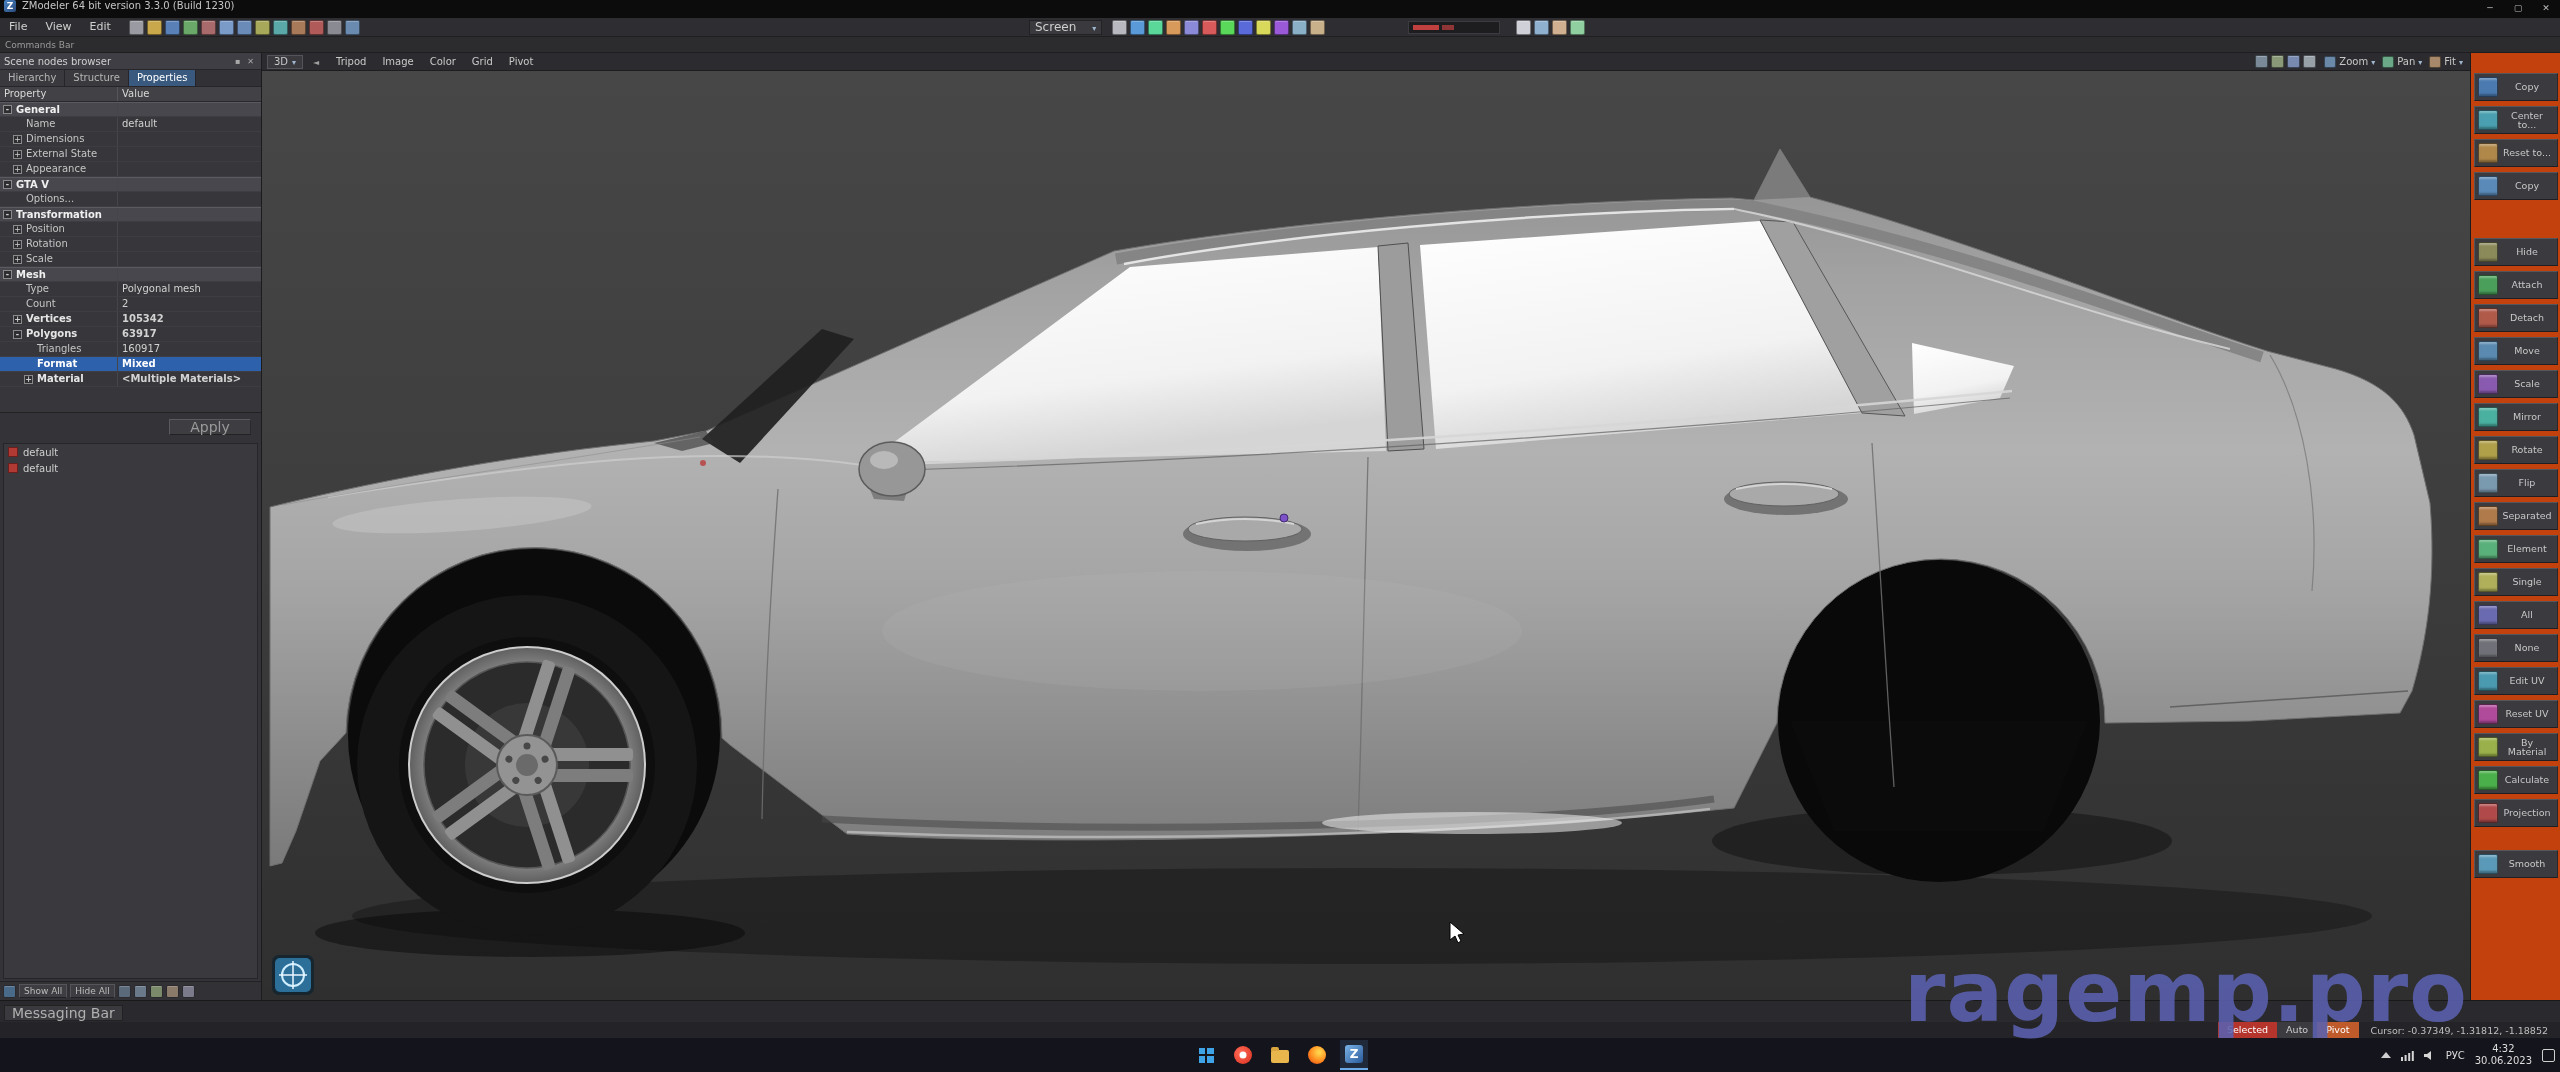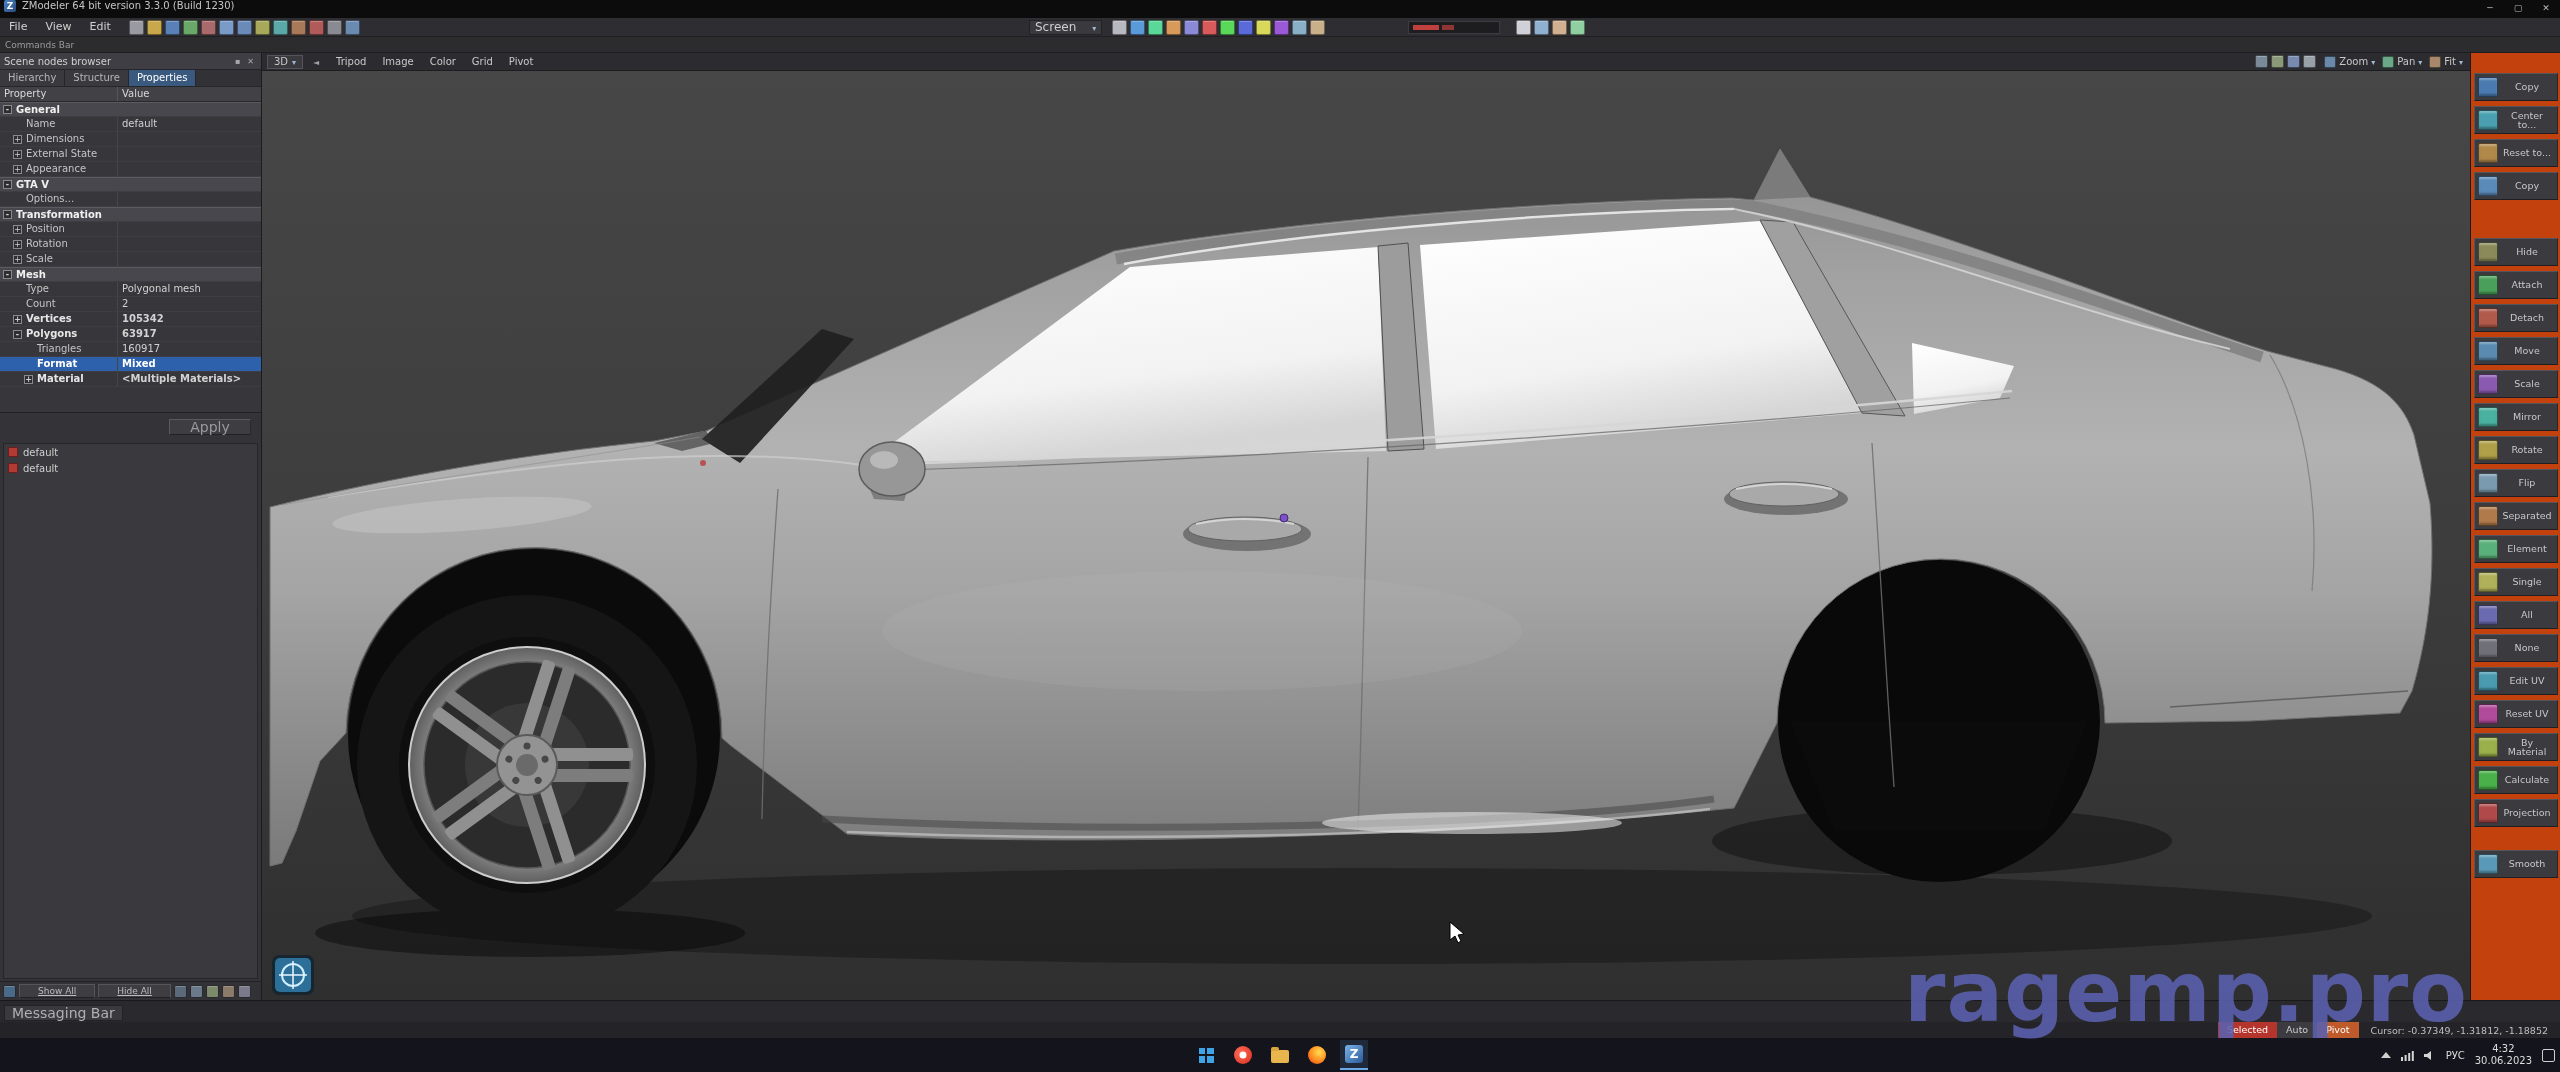--- a/index.html
+++ b/index.html
@@ -52,21 +52,21 @@
   .prow.b { font-weight:bold; color:#e6e6e6; }
   .prow.selected { background:#2e61ac; color:#ffffff; }
   .prow.selected .vcell { color:#ffffff; }
   .exp { display:inline-block; width:9px; height:9px; line-height:8px; font-size:8px; text-align:center; border:1px solid #8a8a8a; background:#2e2e32; color:#d0d0d0; margin-right:4px; flex:none; }
   .exp:empty { visibility:hidden; }
   .apply-btn { position:absolute; top:366px; right:10px; width:82px; height:16px; background:#3e3e42; border:1px solid #5a5a5e; border-bottom-color:#222; border-right-color:#2a2a2e; font-size:14px; color:#9a9a9a; text-align:center; line-height:14px; }
   .objects-list { position:absolute; top:390px; left:3px; right:3px; bottom:21px; background:#3a3a3e; border:1px solid #26262a; }
   .obj-row { display:flex; align-items:center; height:16px; padding-left:4px; font-size:10px; color:#cfcfcf; }
   .obj-icon { width:10px; height:10px; background:#b23a34; border:1px solid #6a1f1c; margin-right:5px; flex:none; }
   .panel-bottom { position:absolute; left:0; right:0; bottom:0; height:19px; background:#323236; border-top:1px solid #222; display:flex; align-items:center; gap:3px; padding:0 3px; }
-  .pb-btn { font-size:9px; color:#bcbcbc; background:#3e3e42; border:1px solid #55555a; border-bottom-color:#222; padding:0 18px; height:14px; line-height:12px; white-space:nowrap;text-decoration:underline; }
+  .pb-btn { font-size:9px; color:#bcbcbc; background:#3e3e42; border:1px solid #55555a; border-bottom-color:#222; padding:0 4px; height:14px; line-height:12px; white-space:nowrap; }
   .pb-ico { width:13px; height:13px; border:1px solid #2a2a2e; border-radius:2px; flex:none; box-shadow:inset 0 1px 0 rgba(255,255,255,.2); }
   .pb-list { display:flex; gap:3px; align-items:center; }
 
   
   .viewport { position:absolute; left:262px; right:90px; top:53px; bottom:72px; }
   .vp-header { height:18px; background:#2c2c30; border-bottom:1px solid #1d1d20; display:flex; align-items:center; padding:0 5px; font-size:10px; color:#c8c8c8; }
   .vp-mode { display:flex; align-items:center; gap:4px; background:#3a3a3e; border:1px solid #54545a; height:14px; padding:0 6px; margin-right:6px; }
   .vp-back { width:14px; text-align:center; color:#a0a0a0; margin-right:5px; }
   .vp-back::after { content:"◄"; font-size:8px; }
   .vp-menu { display:flex; }

